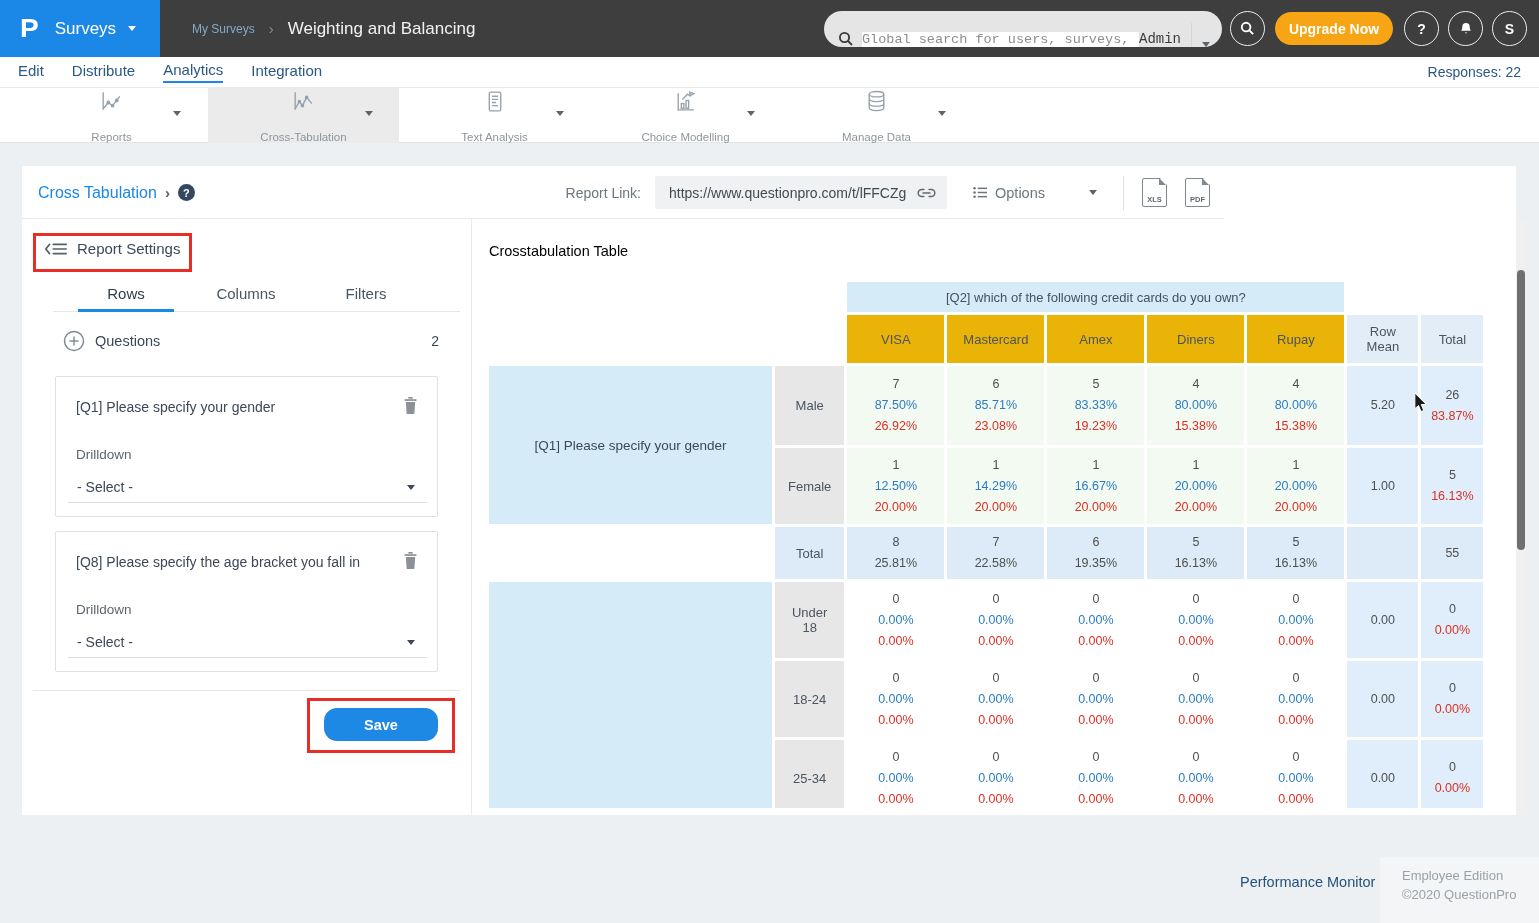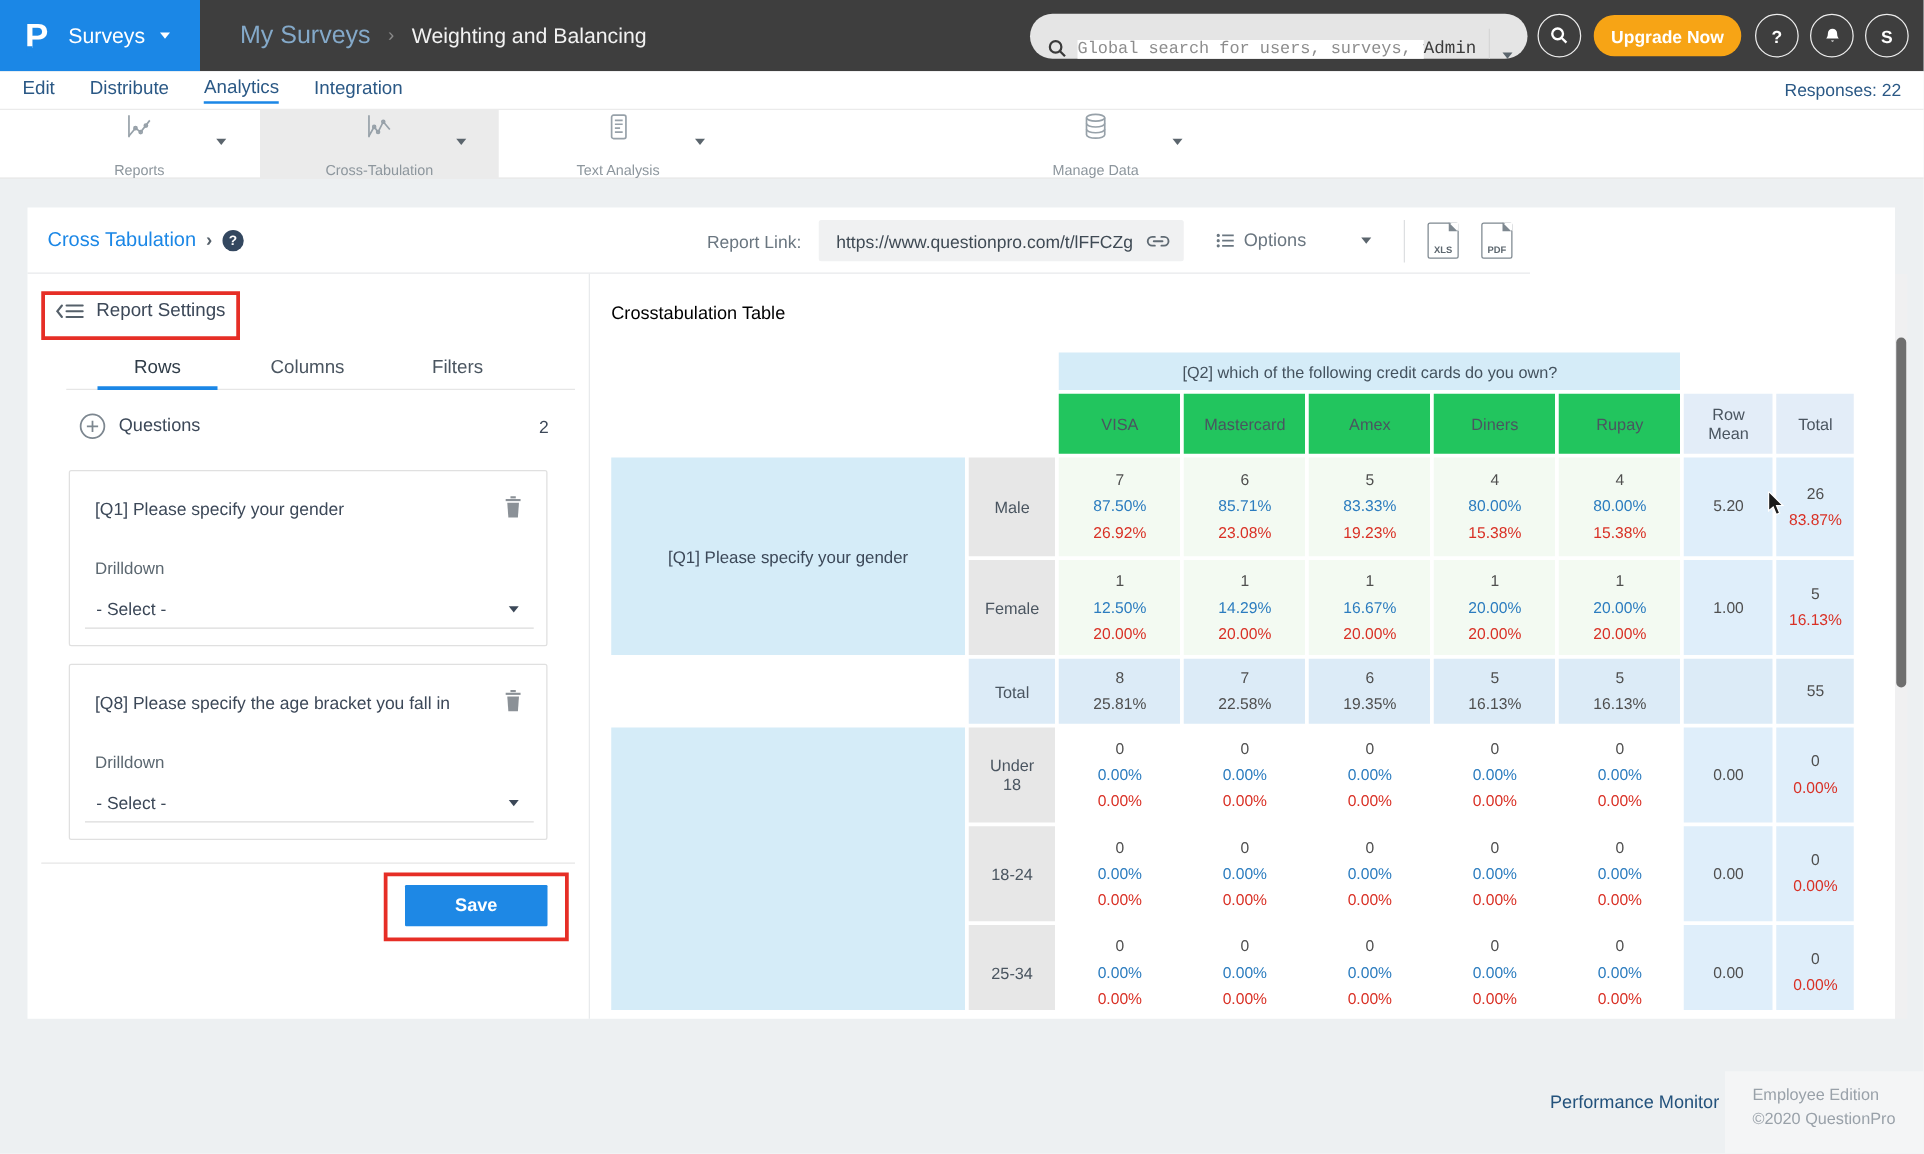--- a/index.html
+++ b/index.html
@@ -8,21 +8,21 @@
 
   
   #topbar { position:absolute; left:0; top:0; width:1539px; height:57px; background:#3e3e3e; }
   #logo-box { position:absolute; left:0; top:0; width:160px; height:57px; background:#1b87e6; display:flex; align-items:center; padding-left:20px; cursor:pointer; }
   #logo-p { color:#fff; font-size:28px; font-weight:bold; position:relative; }
   #logo-p::after { content:""; position:absolute; left:1px; bottom:3px; width:5px; height:5px; background:#1b87e6; }
   #surveys-label { color:#fff; font-size:17px; margin-left:16px; }
   .caret { width:0; height:0; border-left:4.5px solid transparent; border-right:4.5px solid transparent; border-top:5.5px solid #5b656d; display:inline-block; }
   .caret.white { border-top-color:#fff; }
   #top-crumb { position:absolute; left:192px; top:0; height:57px; display:flex; align-items:center; gap:14px; }
-  #top-crumb .parent { color:#84a9c9; font-size:20px; cursor:pointer; }
+  #top-crumb .parent { color:#84a9c9; font-size:12px; cursor:pointer; }
   #top-crumb .sep { color:#8b8b8b; font-size:15px; }
   #top-crumb .title { color:#f2f2f2; font-size:17px; }
   #search-pill { position:absolute; left:824px; top:11px; width:398px; height:36px; background:#e5e5e5; border-radius:18px; display:flex; align-items:flex-end; padding:0 12px 0 14px;font-family:Liberation Mono, monospace; }
   #search-pill input { border:none; outline:none; flex:1; font-size:13.5px; color:#444; font-family:inherit; margin-left:8px; }
   #search-pill input::placeholder { color:#8d8d8d; }
   #search-scope { font-size:14px; color:#3a3a3a; margin-right:10px; cursor:pointer; }
   #scope-divider { width:1px; height:24px; background:#d6d6d6; margin-right:10px; }
   .circle-btn { position:absolute; top:11px; width:35px; height:35px; border:1.6px solid rgba(255,255,255,.9); border-radius:50%; display:flex; align-items:center; justify-content:center; color:#fff; font-size:14px; font-weight:bold; cursor:pointer; }
   #upgrade-btn { position:absolute; left:1275px; top:12px; width:118px; height:33px; background:#f7a415; border-radius:17px; color:#fff; font-size:14px; font-weight:bold; display:flex; align-items:center; justify-content:center; cursor:pointer; }
 
@@ -80,29 +80,29 @@
   #questions-row .q-lbl { color:#3c4858; font-size:14.5px; margin-left:10px; }
   #questions-row .q-count { margin-left:auto; color:#3c4858; font-size:14px; }
   .q-card { position:absolute; left:33px; width:383px; height:141px; border:1px solid #e0e0e0; border-radius:2px; background:#fff; }
   .q-card .card-title { position:absolute; left:20px; top:22px; width:310px; color:#3c4858; font-size:14px; }
   .q-card .trash { position:absolute; right:18px; top:19px; width:17px; height:19px; cursor:pointer; }
   .q-card .drill { position:absolute; left:20px; top:70px; color:#5b6770; font-size:13.5px; }
   .q-card .select-row { position:absolute; left:12px; top:96px; width:359px; height:30px; border-bottom:1px solid #dcdcdc; cursor:pointer; }
   .q-card .select-val { position:absolute; left:9px; top:6px; color:#3c4858; font-size:14px; }
   .q-card .select-caret { position:absolute; right:12px; top:12px; border-top-color:#3c4858; }
   #cards-divider { position:absolute; left:11px; top:471px; width:427px; height:1px; background:#e6e6e6; }
-  #save-btn { position:absolute; left:302px; top:489px; width:114px; height:33px; background:#1e88e5; border:none; border-radius:1px; color:#fff; font-size:14.5px; font-weight:bold; cursor:pointer; font-family:inherit; }
+  #save-btn { position:absolute; left:302px; top:489px; width:114px; height:33px; background:#1e88e5; border:none; border-radius:13px; color:#fff; font-size:14.5px; font-weight:bold; cursor:pointer; font-family:inherit; }
 
   
   #xtab-title { position:absolute; left:467px; top:24px; color:#000000; font-size:14.5px; }
   #table-clip { position:absolute; left:464px; top:60px; width:1010px; height:529px; overflow:hidden; }
   table.xtab { border-collapse:separate; border-spacing:3px; table-layout:fixed; }
   .xtab td { text-align:center; vertical-align:middle; font-size:12.5px; color:#4a5560; }
   .xtab .banner { background:#d5ecf8; font-size:13px; color:#44525e; }
-  .xtab .colhdr { background:#22c55e; font-size:13px; color:#4a5560; padding:0 10px; }
+  .xtab .colhdr { background:#eab308; font-size:13px; color:#4a5560; padding:0 10px; }
   .xtab .bluehdr { background:#e3edf8; }
   .xtab .qlabel { background:#d5ecf8; font-size:13.5px; color:#3c4858; }
   .xtab .rowhdr { background:#e7e7e7; font-size:13px; padding:0 13px; }
   .xtab .green { background:#f3faf2; }
   .xtab .wcell { background:#fff; }
   .xtab .blue1 { background:#dfeefa; }
   .xtab .blue2 { background:#dcebf7; }
   .xtab span { display:block; line-height:21px; }
   .cnt { color:#4f4f4f; }
   .cp { color:#2b7cbf; }
@@ -199,20 +199,31 @@
       </svg>
     <span class="tool-label">Cross-Tabulation</span>
     <span class="caret tool-caret"></span>
   </div>
   <div class="tool-item" style="left:399px">
     <svg viewBox="0 0 24 24">
         <rect x="7" y="3" width="11" height="18" rx="1.5"></rect>
         <path d="M9.5 7h6M9.5 10h6M9.5 13h4M9.5 16h6"></path>
       </svg>
     <span class="tool-label">Text Analysis</span>
+    <span class="caret tool-caret"></span>
+  </div>
+  <div class="tool-item" style="left:590px">
+    <svg viewBox="0 0 24 24">
+        <path d="M5 4v16h15"></path>
+        <rect x="8" y="14" width="2.5" height="4.5"></rect>
+        <rect x="12.5" y="11" width="2.5" height="7.5"></rect>
+        <path d="M9 10l5-5 3 2"></path>
+        <path d="M16 3l4 1.5-3.5 2z"></path>
+      </svg>
+    <span class="tool-label">Choice Modelling</span>
     <span class="caret tool-caret"></span>
   </div>
   <div class="tool-item" style="left:781px">
     <svg viewBox="0 0 24 24">
         <ellipse cx="12" cy="5" rx="7" ry="2.6"></ellipse>
         <path d="M5 5v13c0 1.5 3.1 2.7 7 2.7s7-1.2 7-2.7V5"></path>
         <path d="M5 9.4c0 1.5 3.1 2.7 7 2.7s7-1.2 7-2.7"></path>
         <path d="M5 13.8c0 1.5 3.1 2.7 7 2.7s7-1.2 7-2.7"></path>
       </svg>
     <span class="tool-label">Manage Data</span>

